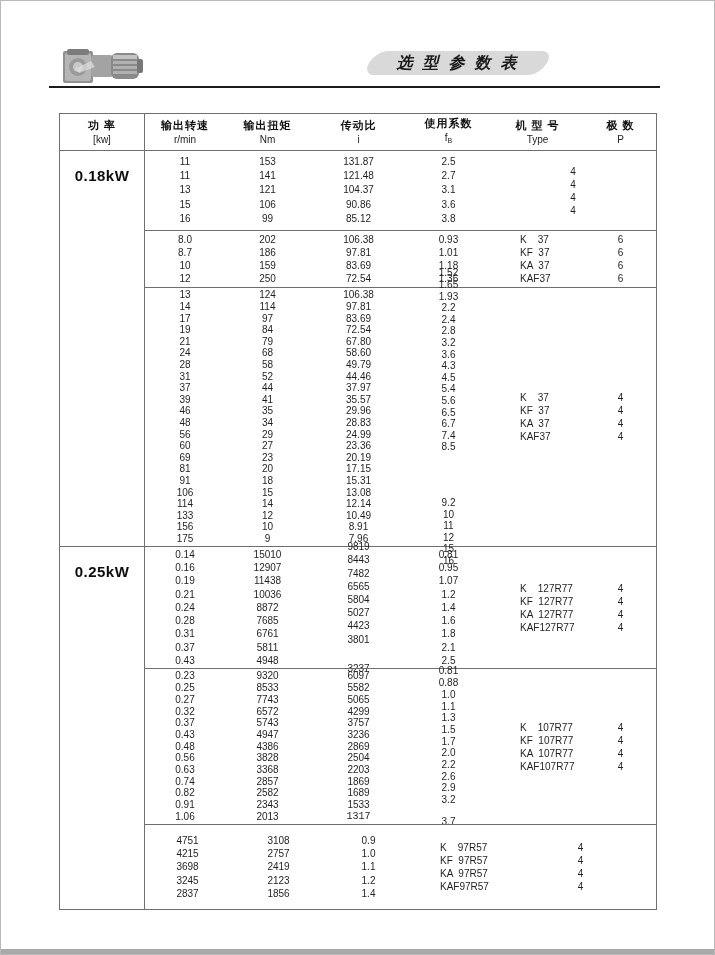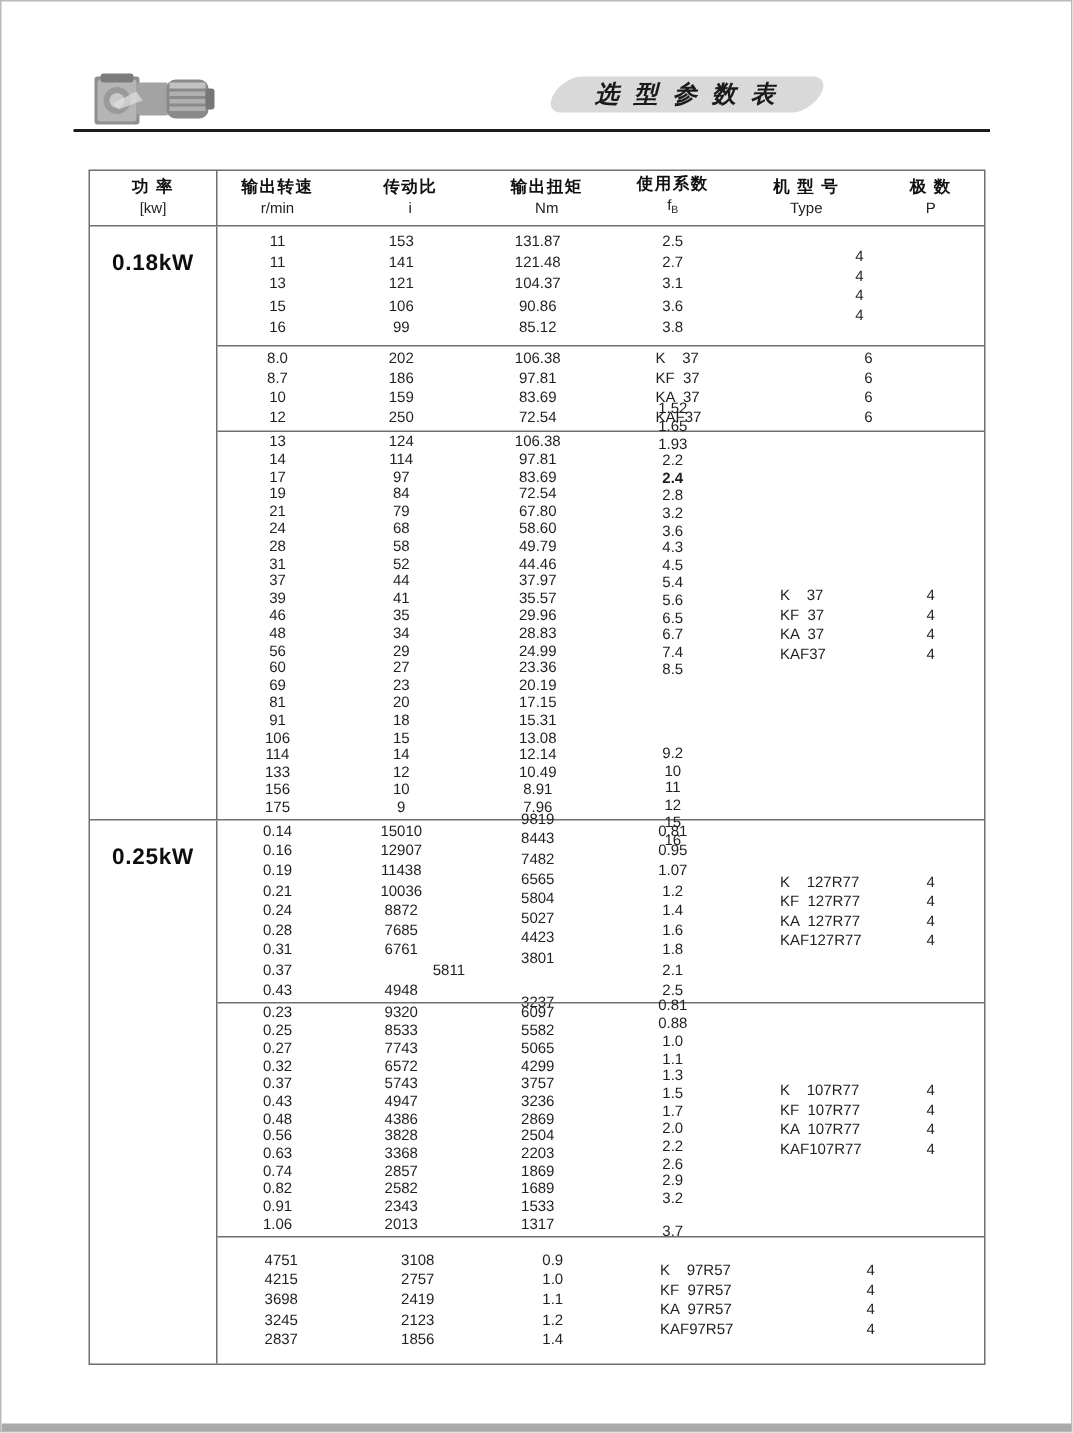--- a/index.html
+++ b/index.html
@@ -78,27 +78,27 @@
       <div class="power-cell">
         <div class="h1">功  率</div>
         <div class="h2">[kw]</div>
       </div>
       <div class="data-area">
         <div class="header-row">
           <div class="hcol c-speed">
             <div class="h1">输出转速</div>
             <div class="h2">r/min</div>
           </div>
+          <div class="hcol c-torque">
+            <div class="h1">输出扭矩</div>
+            <div class="h2">Nm</div>
+          </div>
           <div class="hcol c-ratio">
             <div class="h1">传动比</div>
             <div class="h2">i</div>
-          </div>
-          <div class="hcol c-torque">
-            <div class="h1">输出扭矩</div>
-            <div class="h2">Nm</div>
           </div>
           <div class="hcol c-factor">
             <div class="h1">使用系数</div>
             <div class="h2"><span>f</span><span class="sub">B</span></div>
           </div>
           <div class="hcol c-type" style="padding-left:0;">
             <div class="h1">机 型 号</div>
             <div class="h2">Type</div>
           </div>
           <div class="hcol c-poles">
@@ -161,20 +161,26 @@
                 <div class="cell" style="line-height: 13.2px;">202</div>
                 <div class="cell" style="line-height: 13.2px;">186</div>
                 <div class="cell" style="line-height: 13.2px;">159</div>
                 <div class="cell" style="line-height: 13.2px;">250</div>
               </div>
               <div class="col c-ratio">
                 <div class="cell" style="line-height: 13.2px;">106.38</div>
                 <div class="cell" style="line-height: 13.2px;">97.81</div>
                 <div class="cell" style="line-height: 13.2px;">83.69</div>
                 <div class="cell" style="line-height: 13.2px;">72.54</div>
+              </div>
+              <div class="col c-factor">
+                <div class="cell" style="line-height: 13.2px;">0.93</div>
+                <div class="cell" style="line-height: 13.2px;">1.01</div>
+                <div class="cell" style="line-height: 13.2px;">1.18</div>
+                <div class="cell" style="line-height: 13.2px;">1.36</div>
               </div>
               <div class="col c-type">
                 <div class="cell">K    37</div>
                 <div class="cell">KF  37</div>
                 <div class="cell">KA  37</div>
                 <div class="cell">KAF37</div>
               </div>
               <div class="col c-poles">
                 <div class="cell">6</div>
                 <div class="cell">6</div>
@@ -253,21 +259,21 @@
                 <div class="cell" style="line-height: 11.6px;">12.14</div>
                 <div class="cell" style="line-height: 11.6px;">10.49</div>
                 <div class="cell" style="line-height: 11.6px;">8.91</div>
                 <div class="cell" style="line-height: 11.6px;">7.96</div>
               </div>
               <div class="col c-factor">
                 <div class="cell" style="line-height: 11.6px;">1.52</div>
                 <div class="cell" style="line-height: 11.6px;">1.65</div>
                 <div class="cell" style="line-height: 11.6px;">1.93</div>
                 <div class="cell" style="line-height: 11.6px;">2.2</div>
-                <div class="cell" style="line-height: 11.6px; font-weight: bold;">2.4</div>
+                <div class="cell" style="line-height: 11.6px;">2.4</div>
                 <div class="cell" style="line-height: 11.6px;">2.8</div>
                 <div class="cell" style="line-height: 11.6px;">3.2</div>
                 <div class="cell" style="line-height: 11.6px;">3.6</div>
                 <div class="cell" style="line-height: 11.6px;">4.3</div>
                 <div class="cell" style="line-height: 11.6px;">4.5</div>
                 <div class="cell" style="line-height: 11.6px;">5.4</div>
                 <div class="cell" style="line-height: 11.6px;">5.6</div>
                 <div class="cell" style="line-height: 11.6px;">6.5</div>
                 <div class="cell" style="line-height: 11.6px;">6.7</div>
                 <div class="cell" style="line-height: 11.6px;">7.4</div>
@@ -312,21 +318,21 @@
                 <div class="cell" style="line-height: 13.2px;">0.43</div>
               </div>
               <div class="col c-torque">
                 <div class="cell" style="line-height: 13.2px;">15010</div>
                 <div class="cell" style="line-height: 13.2px;">12907</div>
                 <div class="cell" style="line-height: 13.2px;">11438</div>
                 <div class="cell" style="line-height: 13.2px;">10036</div>
                 <div class="cell" style="line-height: 13.2px;">8872</div>
                 <div class="cell" style="line-height: 13.2px;">7685</div>
                 <div class="cell" style="line-height: 13.2px;">6761</div>
-                <div class="cell" style="line-height: 13.2px; text-align: right;">5811</div>
+                <div class="cell" style="line-height: 13.2px;">5811</div>
                 <div class="cell" style="line-height: 13.2px;">4948</div>
               </div>
               <div class="col c-ratio">
                 <div class="cell" style="line-height: 13.2px;">9819</div>
                 <div class="cell" style="line-height: 13.2px;">8443</div>
                 <div class="cell" style="line-height: 13.2px;">7482</div>
                 <div class="cell" style="line-height: 13.2px;">6565</div>
                 <div class="cell" style="line-height: 13.2px;">5804</div>
                 <div class="cell" style="line-height: 13.2px;">5027</div>
                 <div class="cell" style="line-height: 13.2px;">4423</div>
@@ -394,21 +400,21 @@
                 <div class="cell" style="line-height: 11.7px;">5065</div>
                 <div class="cell" style="line-height: 11.7px;">4299</div>
                 <div class="cell" style="line-height: 11.7px;">3757</div>
                 <div class="cell" style="line-height: 11.7px;">3236</div>
                 <div class="cell" style="line-height: 11.7px;">2869</div>
                 <div class="cell" style="line-height: 11.7px;">2504</div>
                 <div class="cell" style="line-height: 11.7px;">2203</div>
                 <div class="cell" style="line-height: 11.7px;">1869</div>
                 <div class="cell" style="line-height: 11.7px;">1689</div>
                 <div class="cell" style="line-height: 11.7px;">1533</div>
-                <div class="cell" style="line-height: 11.7px;">1317</div>
+                <div class="cell" style="line-height: 11.7px; font-family: Liberation Mono, monospace;">1317</div>
               </div>
               <div class="col c-factor">
                 <div class="cell" style="line-height: 11.7px;">0.81</div>
                 <div class="cell" style="line-height: 11.7px;">0.88</div>
                 <div class="cell" style="line-height: 11.7px;">1.0</div>
                 <div class="cell" style="line-height: 11.7px;">1.1</div>
                 <div class="cell" style="line-height: 11.7px;">1.3</div>
                 <div class="cell" style="line-height: 11.7px;">1.5</div>
                 <div class="cell" style="line-height: 11.7px;">1.7</div>
                 <div class="cell" style="line-height: 11.7px;">2.0</div>

